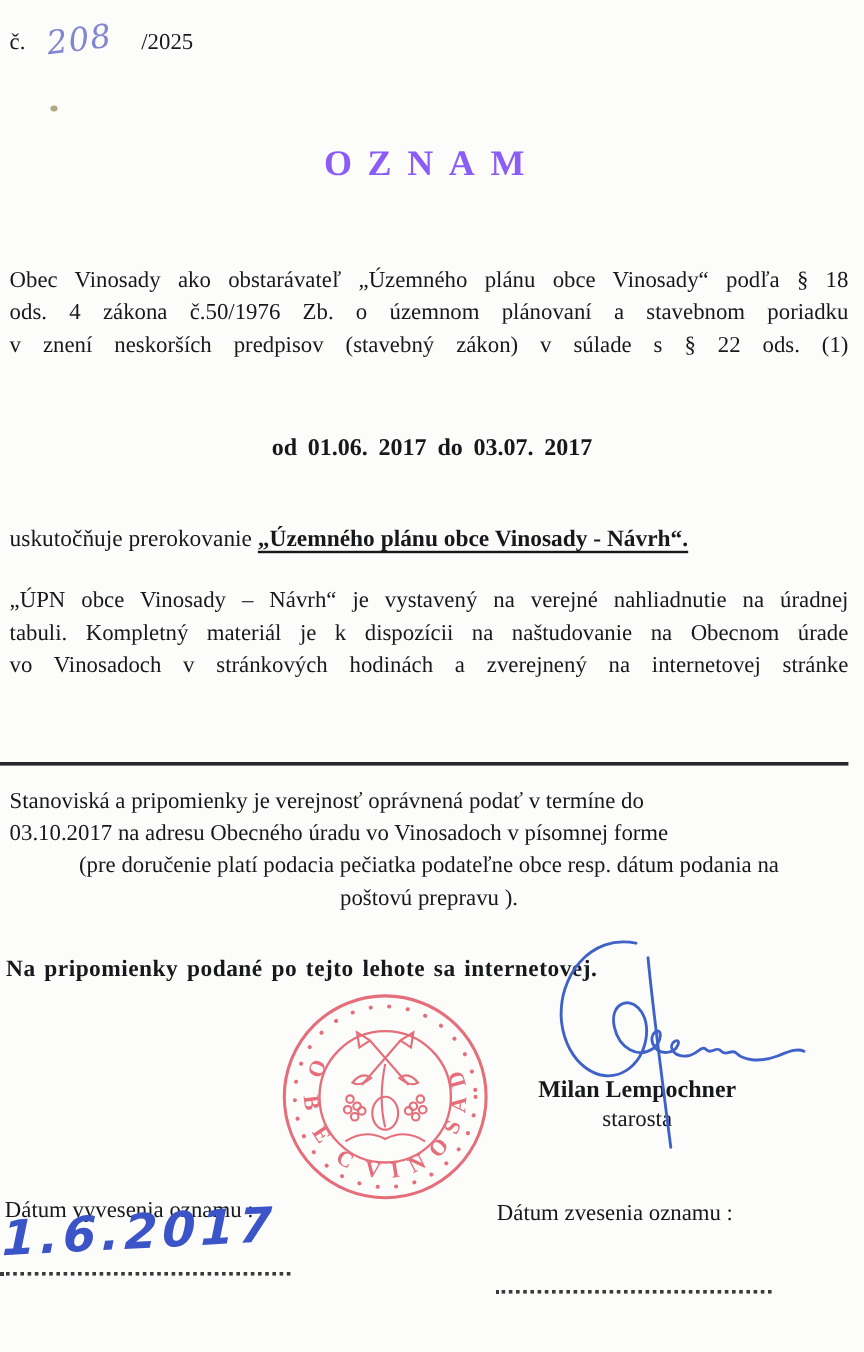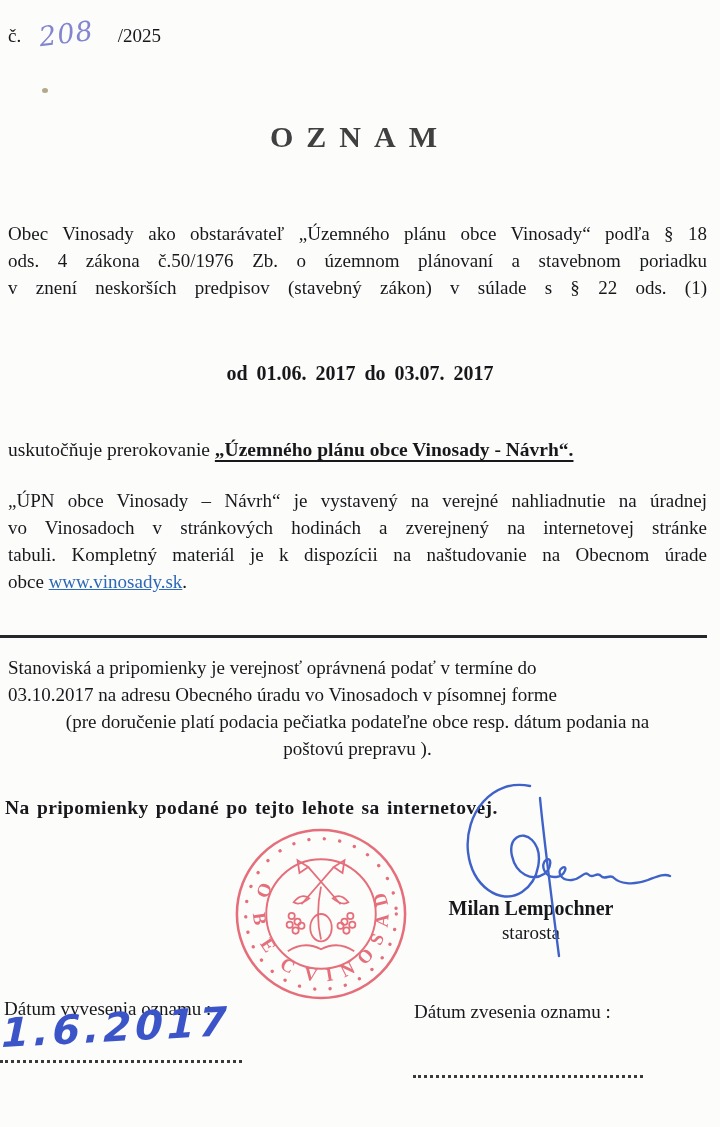--- a/index.html
+++ b/index.html
@@ -14,21 +14,21 @@
   .ref-prefix{padding-top:7px;}
   .hw-ref{
     font-family:"DejaVu Serif",serif;font-style:italic;color:#8285cf;
     font-size:27px;transform:rotate(-7deg);display:inline-block;
     margin:0 14px 0 18px;letter-spacing:1px;
   }
   .ref-suffix{padding-top:7px;margin-left:10px;}
   .speck{top:88px;left:42px;width:6px;height:5px;background:#9b8d60;border-radius:50%;opacity:.75;}
   
   .title{top:120px;left:0;width:100%;text-align:center;font-size:30px;font-weight:bold;
-         letter-spacing:13px;color:#404040;}
+         letter-spacing:13px;color:#8b5cf6;}
   
   .para{left:8px;width:699px;font-size:19px;line-height:27px;text-align:justify;}
   .jline{text-align:justify;text-align-last:justify;}
   .lline{text-align:left;text-align-last:left;}
   .p1{top:220px;}
   .p2{top:487px;}
   .date-range{top:362px;left:0;width:100%;text-align:center;font-size:20px;font-weight:bold;word-spacing:4px;}
   .prerok{top:439px;left:8px;font-size:19.5px;}
   .bold-underline{font-weight:bold;text-decoration:underline;text-decoration-thickness:1.5px;text-underline-offset:4px;}
   .weblink{color:#2e68b8;text-decoration:underline;cursor:pointer;}
@@ -78,25 +78,22 @@
   </div>
 
   <div class="abs date-range">od 01.06. 2017  do 03.07. 2017</div>
 
   <div class="abs prerok">
     <span>uskutočňuje prerokovanie </span><span class="bold-underline">„Územného plánu obce Vinosady - Návrh“.</span>
   </div>
 
   <div class="abs para p2">
     <div class="jline">„ÚPN obce Vinosady – Návrh“  je vystavený na verejné nahliadnutie na úradnej</div>
+    <div class="jline">tabuli. Kompletný materiál je k dispozícii na naštudovanie na Obecnom úrade</div>
     <div class="jline">vo Vinosadoch v stránkových hodinách a zverejnený na internetovej stránke</div>
-    <div class="jline">tabuli. Kompletný materiál je k dispozícii na naštudovanie na Obecnom úrade</div>
-    <div class="lline">
-      <span>obce </span><a class="weblink">www.vinosady.sk</a><span>.</span>
-    </div>
   </div>
 
   <div class="abs sep"></div>
 
   <div class="abs p3">
     <div>Stanoviská a pripomienky je verejnosť oprávnená podať v termíne do</div>
     <div>03.10.2017  na adresu Obecného úradu vo Vinosadoch v písomnej forme</div>
     <div class="it">(pre doručenie platí podacia pečiatka podateľne obce resp. dátum podania na</div>
     <div class="it">poštovú prepravu ).</div>
   </div>

